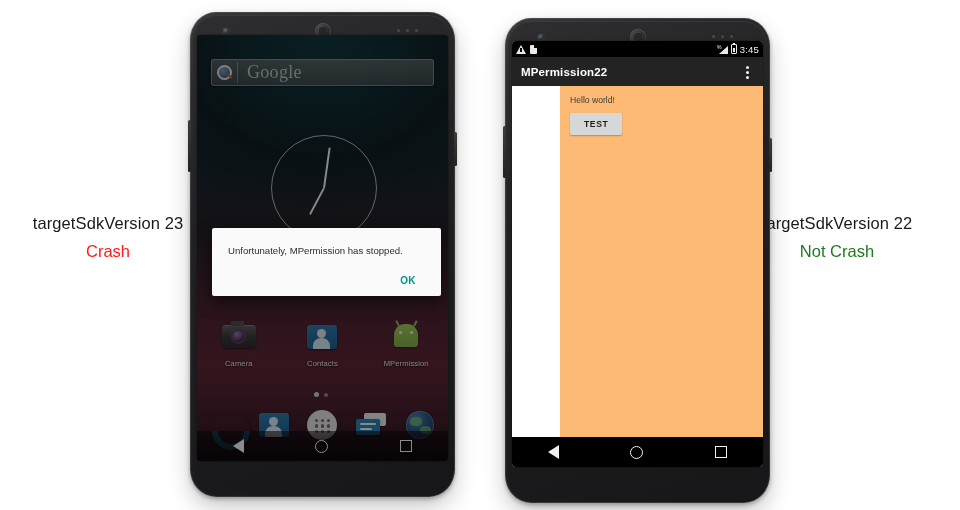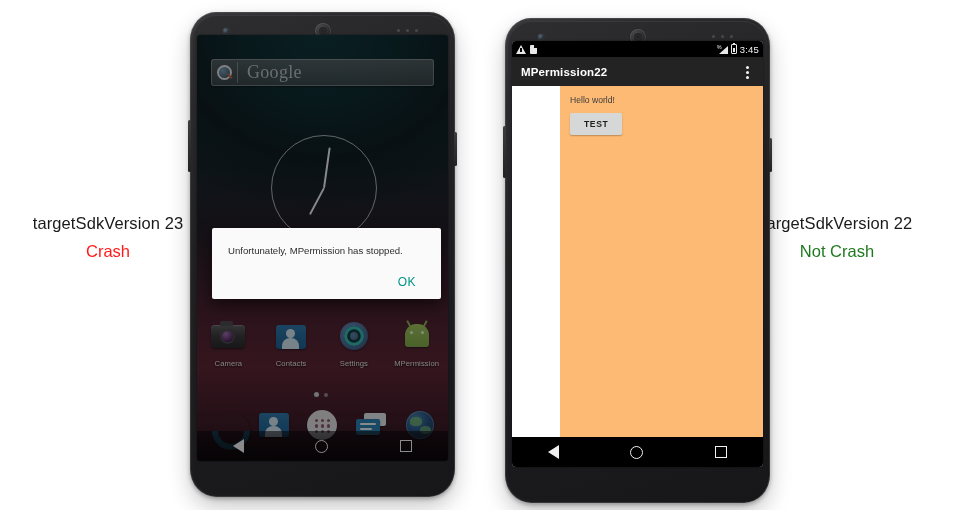--- a/index.html
+++ b/index.html
@@ -346,21 +346,21 @@
     z-index:9;
     padding:16px 16px 7px 16px;box-sizing:border-box;margin-left:8px;
   }
   .dialog .msg{
     font-size:9.6px;line-height:1.45;color:#2d2d2d;
   }
   .dialog .actions{
     margin-top:14px;display:flex;justify-content:flex-end;
   }
   .dialog .ok{
-    font-size:12px;font-weight:normal;color:#009688;letter-spacing:.4px;
+    font-size:10px;font-weight:bold;color:#009688;letter-spacing:.4px;
     padding:3px 9px;
   }
 
   
   .appscreen{position:absolute;inset:0;background:#ffffff;}
   .actionbar{
     position:absolute;left:0;right:0;top:16px;height:29px;
     background:#232323;display:flex;align-items:center;
     padding:0 9px;box-sizing:border-box;
   }
@@ -439,26 +439,20 @@
               <div class="lbl">Camera</div>
             </div>
             <div class="app">
               <div class="glyph">
                   <div class="ic-contacts"></div>
                 </div>
               <div class="lbl">Contacts</div>
             </div>
             <div class="app">
               <div class="glyph">
-                  <div class="ic-settings"></div>
-                </div>
-              <div class="lbl">Settings</div>
-            </div>
-            <div class="app">
-              <div class="glyph">
                 <div class="ic-android">
                     <span class="ant l"></span>
                     <span class="ant r"></span>
                   </div>
               </div>
               <div class="lbl">MPermission</div>
             </div>
           </div>
 
           <div class="page-dots">

